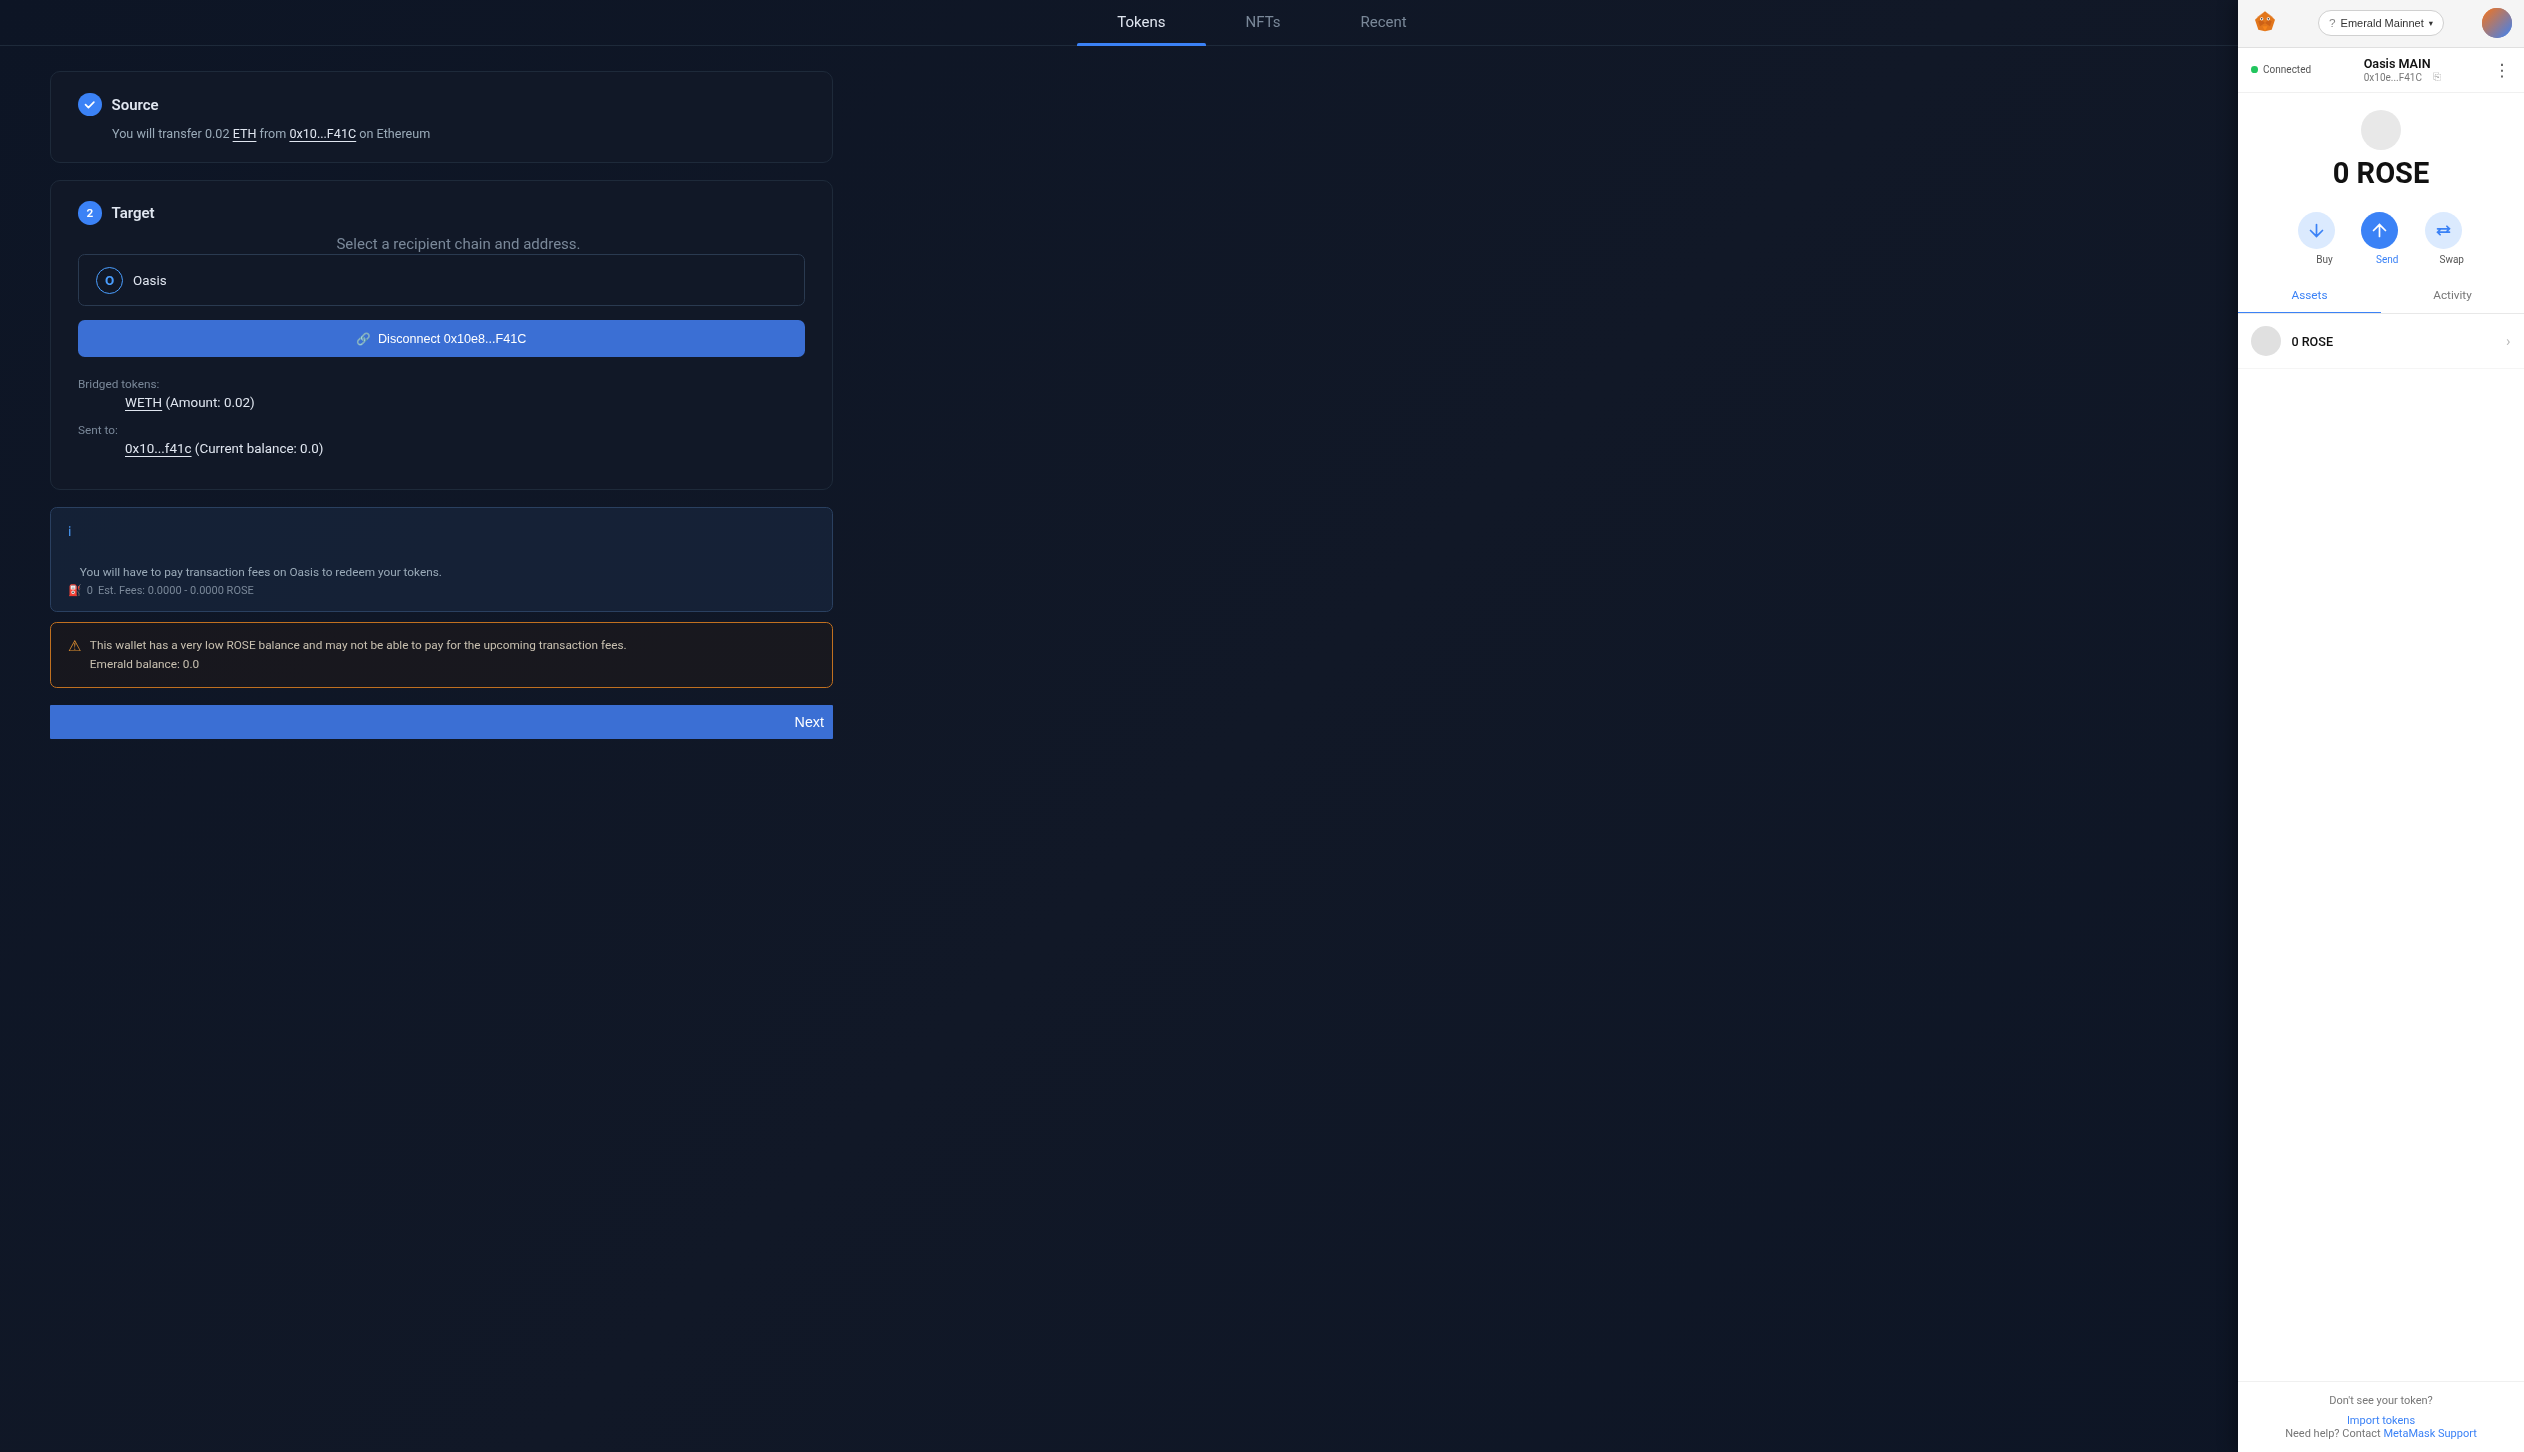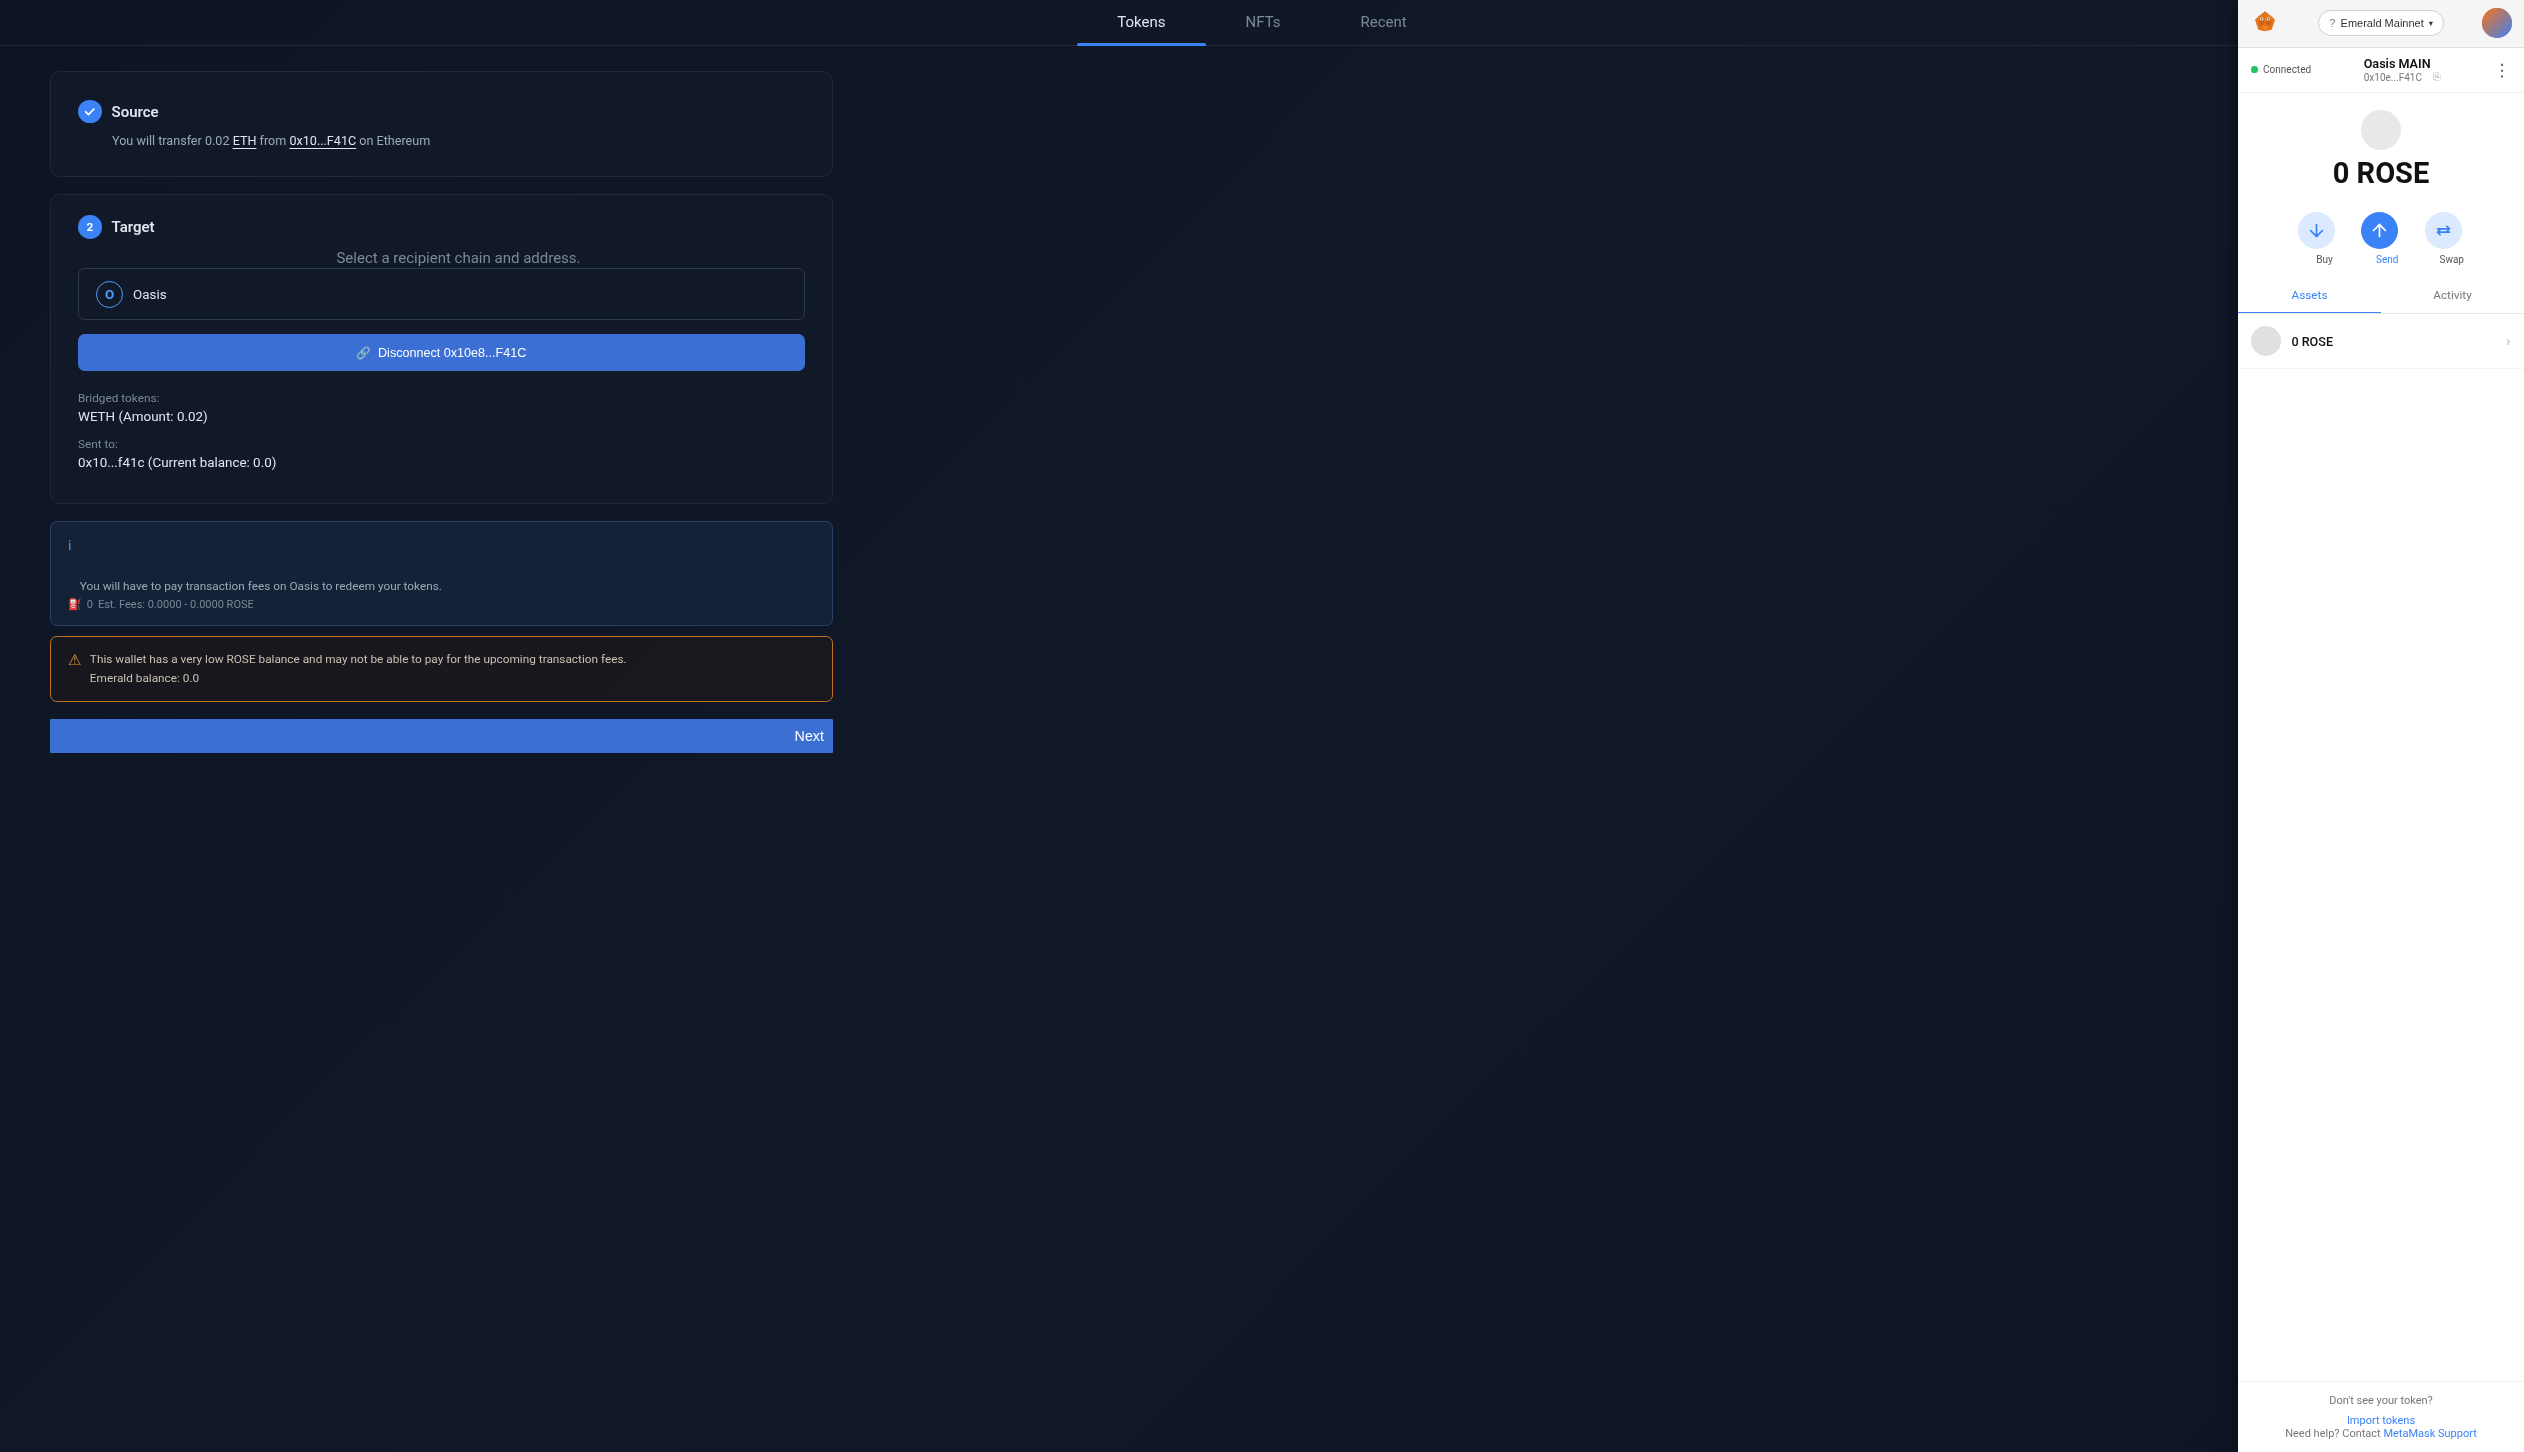--- a/index.html
+++ b/index.html
@@ -54,21 +54,21 @@
     .content-area {
       padding: 25px 50px;
       max-width: 883px;
     }
 
     
     .section-card {
       background: #111827;
       border: 0.8px solid #1e2a3a;
       border-radius: 10px;
-      padding: 28px 27px;
+      padding: 21px 27px;
       margin-bottom: 17px;
     }
 
     .section-header {
       display: flex;
       align-items: center;
       gap: 10px;
       margin-bottom: 10px;
     }
 
@@ -197,21 +197,23 @@
       color: #7a8899;
       font-size: 11.8px;
       margin-bottom: 3.4px;
     }
 
     .info-value {
       color: #e0e6f0;
       font-size: 13.4px;
     }
     .info-value .underline {
+      text-decoration: underline;
       text-underline-offset: 2.5px;
+      margin-left: 47px;
     }
 
     
     .info-box {
       background: rgba(30, 50, 80, 0.4);
       border: 0.8px solid #2a4060;
       border-radius: 6.7px;
       padding: 13.4px 17px;
       margin-bottom: 10px;
     }

